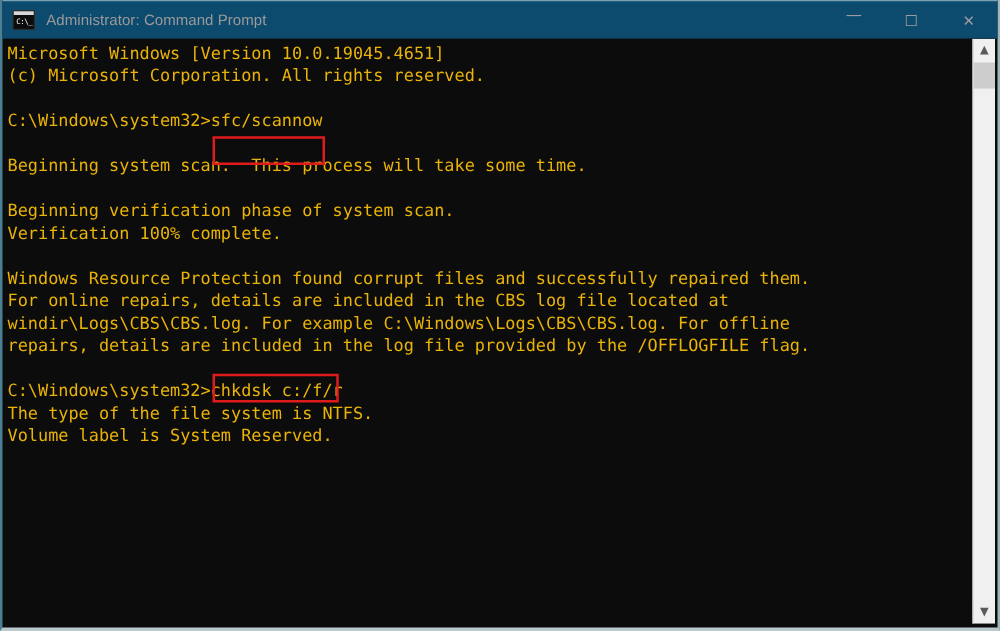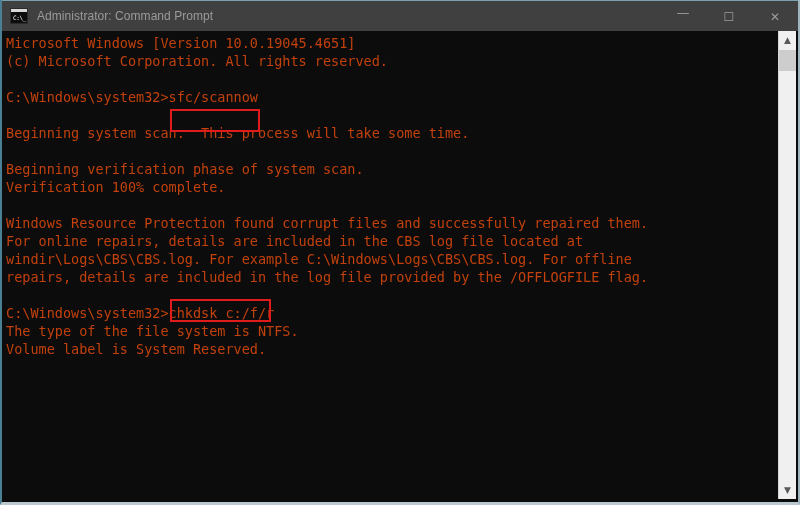--- a/index.html
+++ b/index.html
@@ -24,21 +24,21 @@
     border-left: 2px solid #4a7f94;
     border-right: 2px solid #9fb6bf;
     border-bottom: 3px solid #b9c9ce;
     border-top: 0;
   }
 
   
   #title-bar {
     position: relative;
     height: 31px;
-    background: #404040;
+    background: #0c4a6e;
     display: flex;
     align-items: center;
     box-sizing: border-box;
     border-top: 1px solid #7aa0b0;
   }
   #cmd-icon {
     width: 18px;
     height: 16px;
     margin-left: 8px;
     margin-right: 9px;
@@ -110,21 +110,21 @@
     background: #0c0c0c;
     overflow: hidden;
   }
   #console-text {
     position: absolute;
     left: 2px;
     top: 3px;
     font-family: "DejaVu Sans Mono", monospace;
     font-size: 13.5px;
     line-height: 18px;
-    color: #c2410c;
+    color: #eab308;
     white-space: pre;
     letter-spacing: 0px;
   }
   .cline { height: 18px; }
   .cline.blank { color: transparent; }
 
   
   .red-box {
     position: absolute;
     border: 2px solid #e01b1b;

